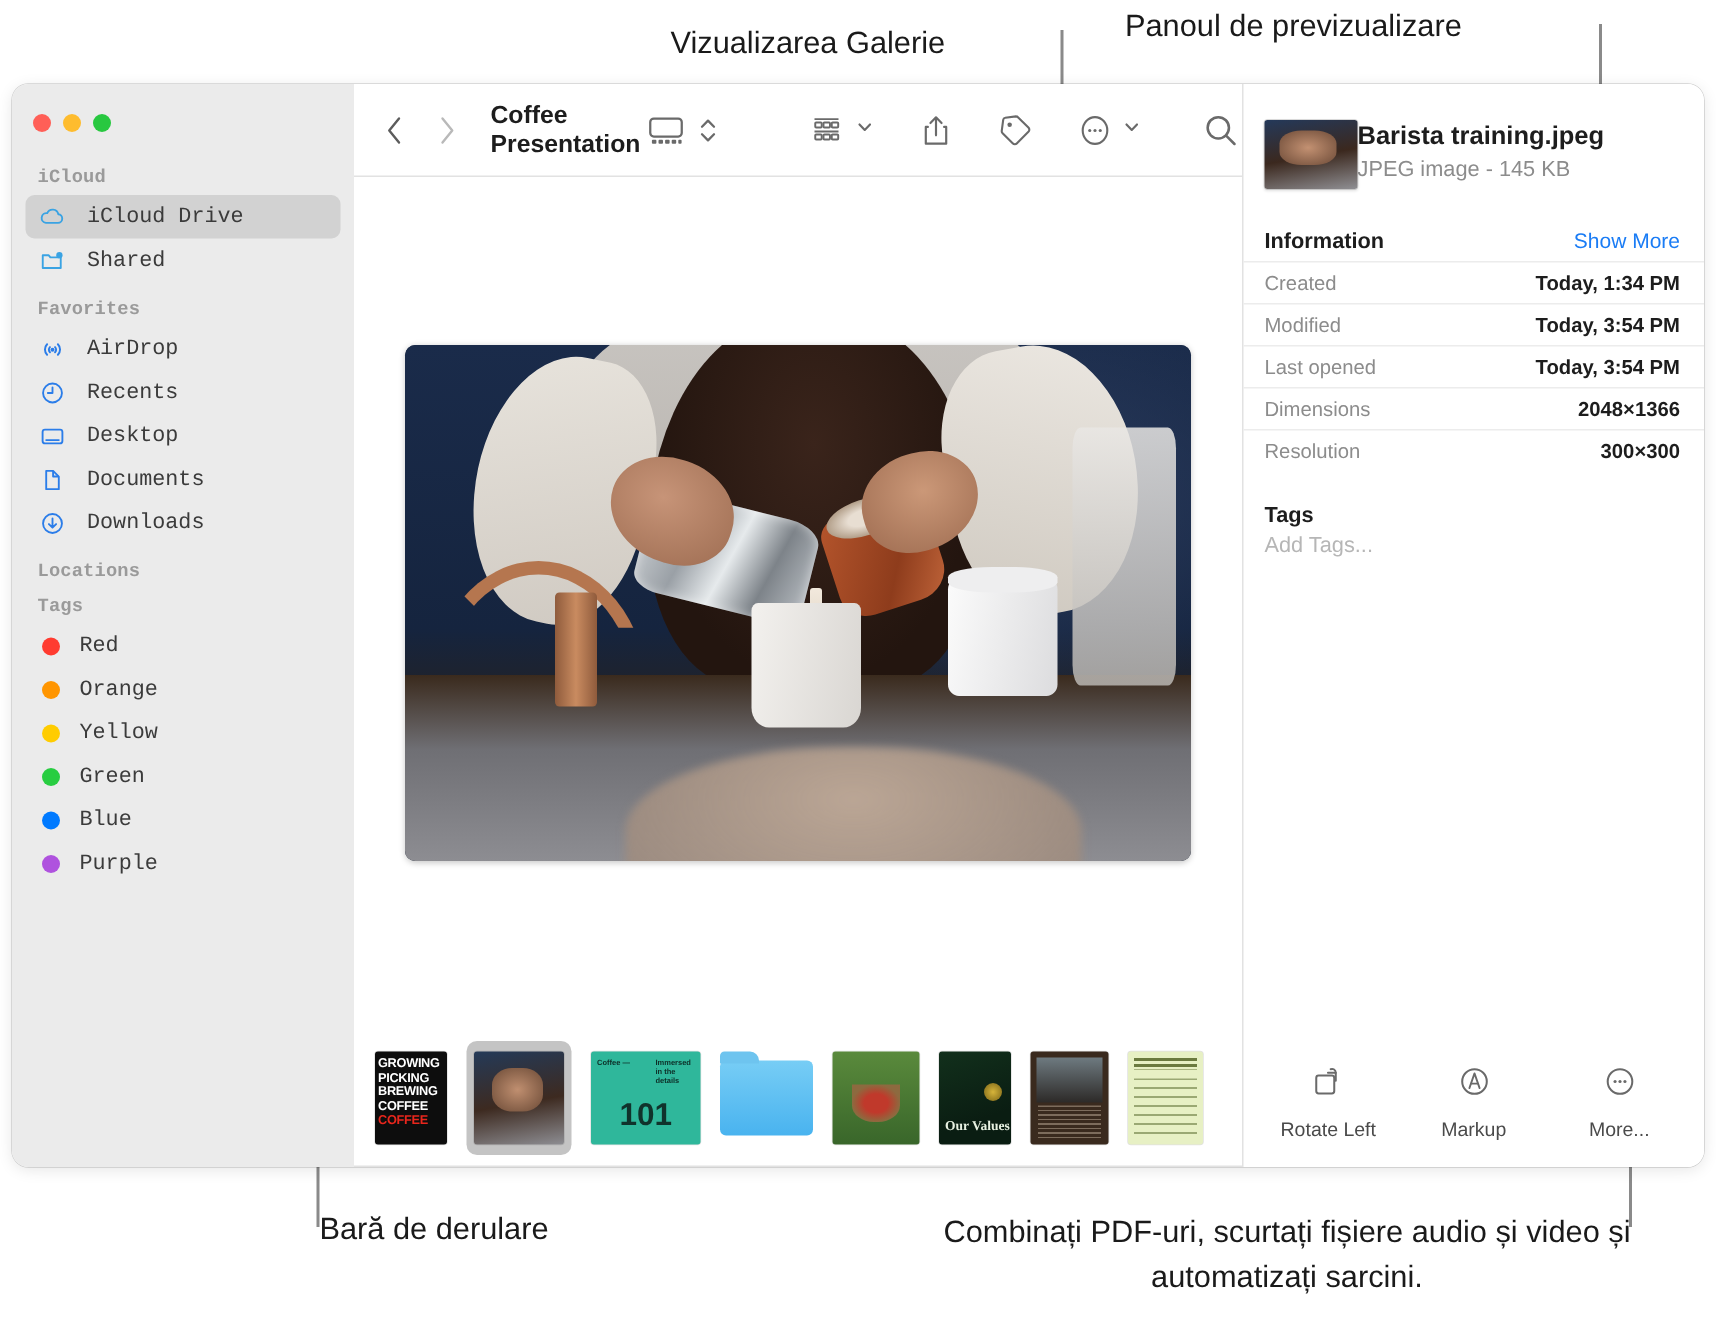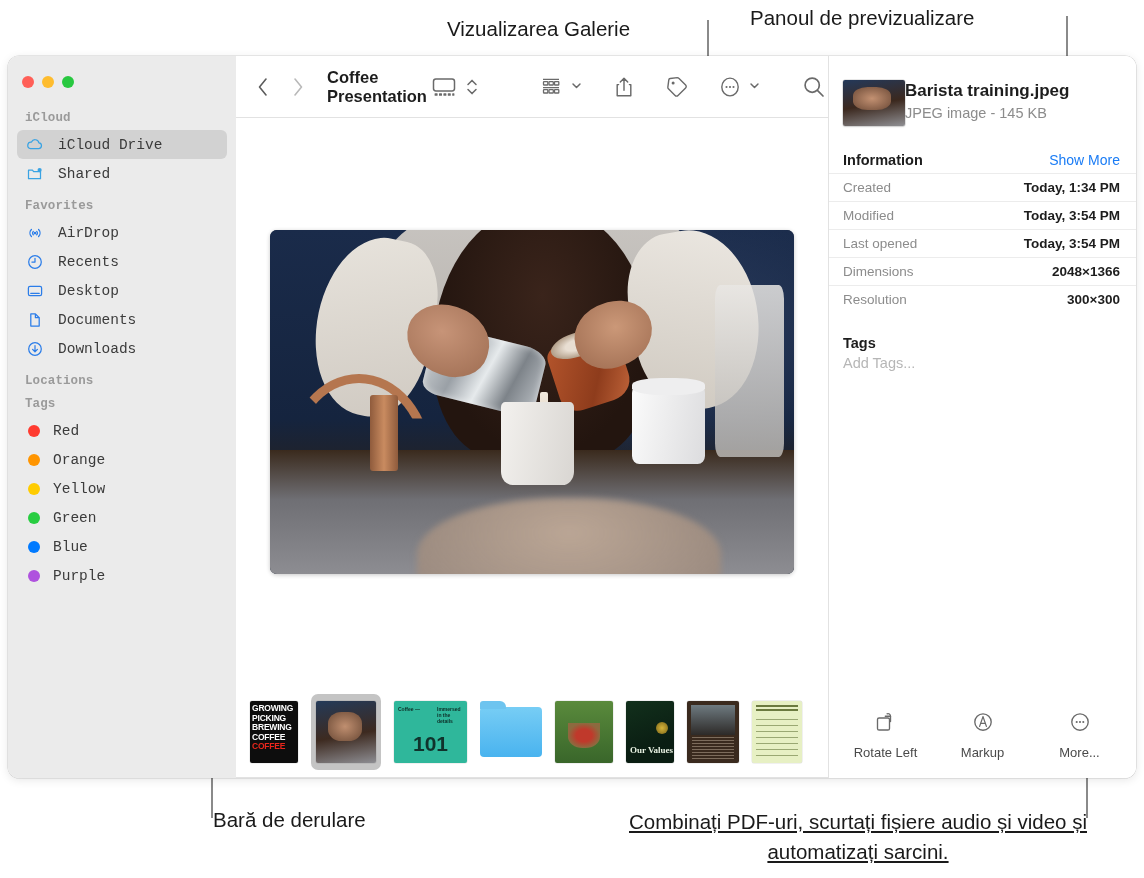--- a/index.html
+++ b/index.html
@@ -16,21 +16,21 @@
   .callout{
     position:absolute;
     color:#1a1a1a;
     font-size:20.5px;
     line-height:26px;
     white-space:nowrap;
   }
   #callout-gallery{ left:447px; top:16px; }
   #callout-preview{ left:750px; top:5px; }
   #callout-scrollbar{ left:213px; top:807px; }
-  #callout-more{ left:628px; top:807px; text-align:center; white-space:normal; width:460px; line-height:30px;text-decoration:underline;}
+  #callout-more{ left:628px; top:807px; text-align:center; white-space:normal; width:460px; line-height:30px;}
   .leader{ position:absolute; background:#8a8a8a; }
 
   
   #window{
     position:absolute;
     left:8px; top:56px;
     width:1128px; height:722px;
     background:#ffffff;
     border-radius:11px;
     box-shadow:0 0 0 0.5px rgba(0,0,0,0.16), 0 2px 10px rgba(0,0,0,0.10);

